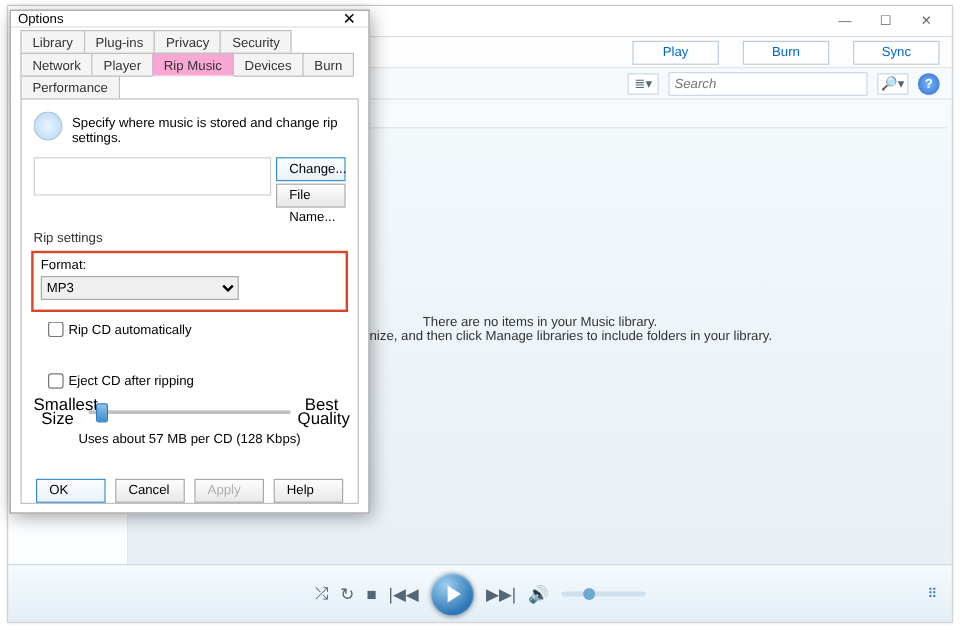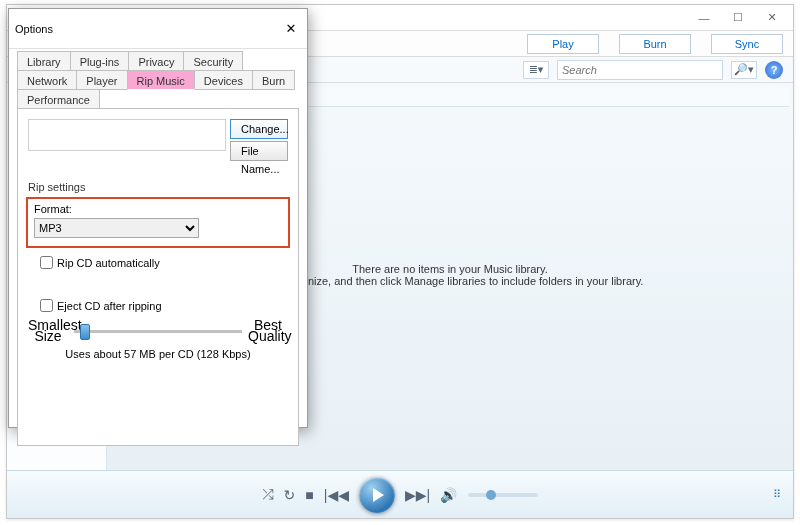--- a/index.html
+++ b/index.html
@@ -25,21 +25,21 @@
 .mw-empty { position: absolute; left: 0; right: 0; top: 50%; transform: translateY(-60%); text-align: center; color: #333; }
 .mw-playbar { position: absolute; left: 0; right: 0; bottom: 0; height: 48px; background: linear-gradient(#f6fbfe,#e2eef6); border-top: 1px solid #cadbe8; display: flex; align-items: center; justify-content: center; gap: 10px; }
 .pb-btn { color: #567; cursor: pointer; font-size: 14px; }
 .play-big { width: 36px; height: 36px; border-radius: 50%; background: radial-gradient(circle at 35% 30%, #9fd0f0, #2d76b5 70%); display: flex; align-items: center; justify-content: center; box-shadow: 0 1px 4px rgba(0,0,0,.4), inset 0 1px 2px rgba(255,255,255,.8); cursor: pointer; }
 .play-big::after { content: ""; border-left: 11px solid #fff; border-top: 7px solid transparent; border-bottom: 7px solid transparent; margin-left: 3px; }
 .vol-track { width: 70px; height: 4px; background: #cfe0ec; border-radius: 2px; position: relative; }
 .vol-thumb { position: absolute; left: 18px; top: -3px; width: 10px; height: 10px; background: #6fa8d0; border-radius: 50%; }
 .switch-icon { position: absolute; right: 12px; color: #2d76b5; cursor: pointer; }
 
 .dialog { position: absolute; left: 8px; top: 8px; width: 300px; height: 420px; border: 1px solid #9a9a9a; background: #fff; box-shadow: 2px 4px 14px rgba(0,0,0,.35); }
-.dlg-title { height: 40px; display: flex; align-items: center; padding: 0 6px; border-bottom: 1px solid #e0e0e0; }
+.dlg-title { height: 14px; display: flex; align-items: center; padding: 0 6px; border-bottom: 1px solid #e0e0e0; }
 .dlg-title span { flex: 1; }
 .dlg-close { width: 20px; text-align: center; cursor: pointer; font-size: 13px; }
 .dlg-tabs { display: flex; flex-wrap: wrap; padding: 3px 8px 0 8px; }
 .dlg-tab { height: 20px; line-height: 20px; padding: 0 9px; border: 1px solid #c0c0c0; background: #f4f4f4; margin-right: -1px; margin-top: -1px; cursor: pointer; color: #333; }
 .dlg-tab.active { background: #f9a8d4; border-bottom-color: #fff; position: relative; z-index: 2; }
 .dlg-page { border: 1px solid #c0c0c0; margin: -1px 8px 8px 8px; padding: 10px 10px 8px 10px; background: #fff; height: 338px; position: relative; }
 .cd-icon { width: 24px; height: 24px; border-radius: 50%; background: radial-gradient(#e8f4ff,#b8d8f0); border: 1px solid #a8c8e0; float: left; margin-right: 8px; }
 .grp-label { color: #333; margin-bottom: 4px; display: block; }
 .grp-box { border: 1px solid #d0d0d0; height: 32px; margin-bottom: 2px; }
 .btn { height: 20px; border: 1px solid #a8a8a8; background: linear-gradient(#fdfdfd,#e8e8e8); padding: 0 10px; cursor: pointer; display: inline-block; text-align: left; line-height: 18px; }
@@ -120,20 +120,24 @@
     <div class="dlg-tab">Privacy</div>
     <div class="dlg-tab">Security</div>
     <div class="dlg-tab">Network</div>
     <div class="dlg-tab">Player</div>
     <div class="dlg-tab active">Rip Music</div>
     <div class="dlg-tab">Devices</div>
     <div class="dlg-tab">Burn</div>
     <div class="dlg-tab">Performance</div>
   </div>
   <div class="dlg-page">
+    <div style="overflow:hidden;margin-bottom:10px">
+      <div class="cd-icon"></div>
+      <div style="padding-top:4px">Specify where music is stored and change rip settings.</div>
+    </div>
     <div style="display:flex;gap:4px">
       <div class="grp-box" style="flex:1"></div>
       <div class="right-btns">
         <div class="btn blue">Change...</div><br>
         <div class="btn">File Name...</div>
       </div>
     </div>
     <span class="grp-label">Rip settings</span>
     <div class="format-highlight">
       <div style="margin-bottom:3px">Format:</div>
@@ -150,13 +154,19 @@
     </div>
     <div class="slider-wrap">
       <div class="slider-lbl">Smallest Size</div>
       <div class="slider-track">
           <div class="slider-thumb"></div>
         </div>
       <div class="slider-lbl">Best Quality</div>
     </div>
     <div style="text-align:center;margin-top:6px">Uses about 57 MB per CD (128 Kbps)</div>
   </div>
+  <div class="dlg-btns">
+    <div class="btn blue">OK</div>
+    <div class="btn">Cancel</div>
+    <div class="btn disabled">Apply</div>
+    <div class="btn">Help</div>
+  </div>
 </div>
 
 </body></html>

